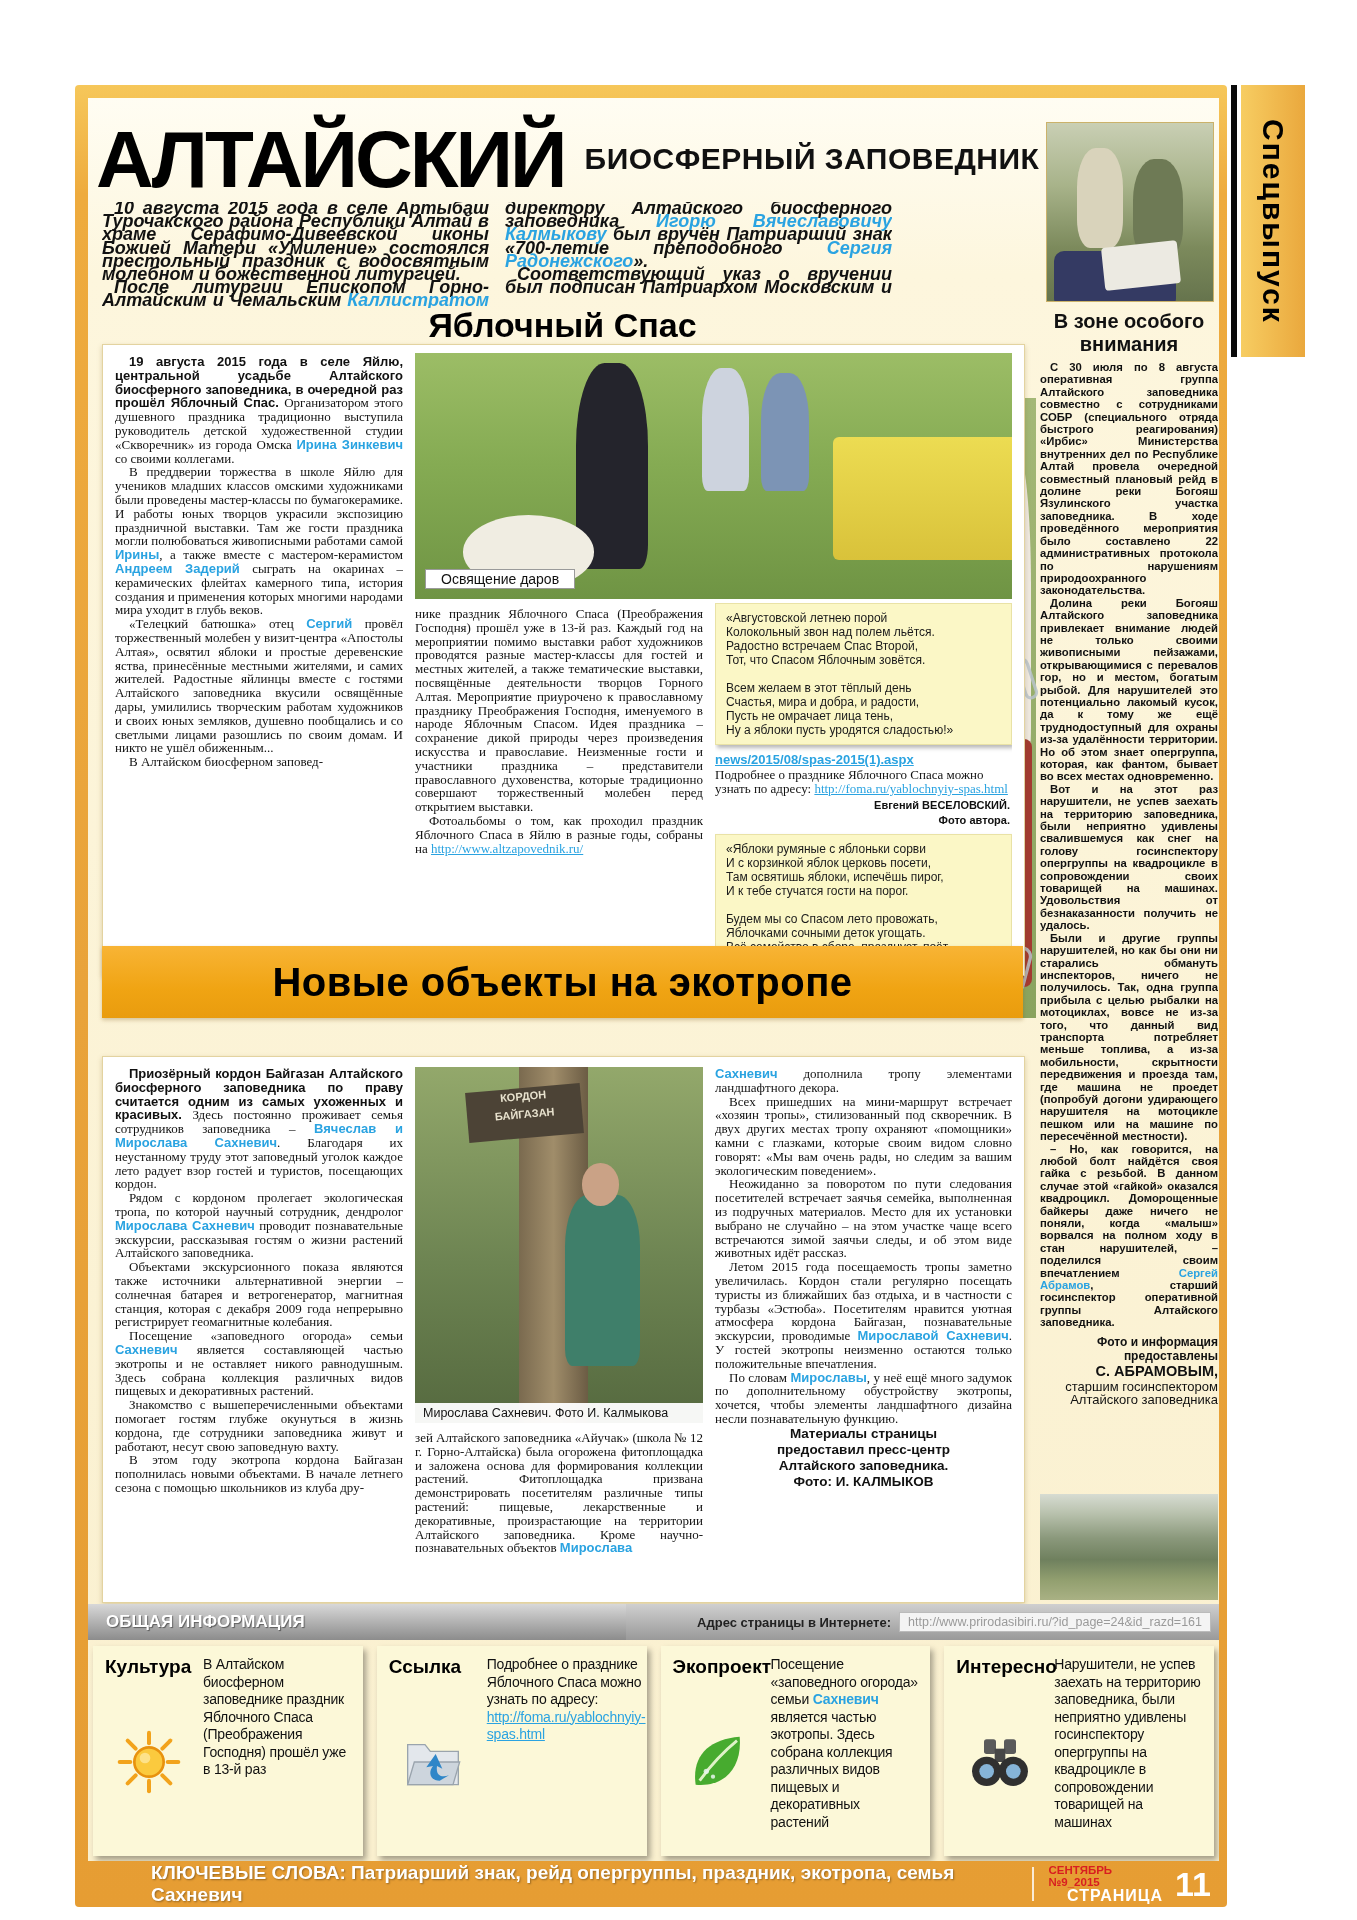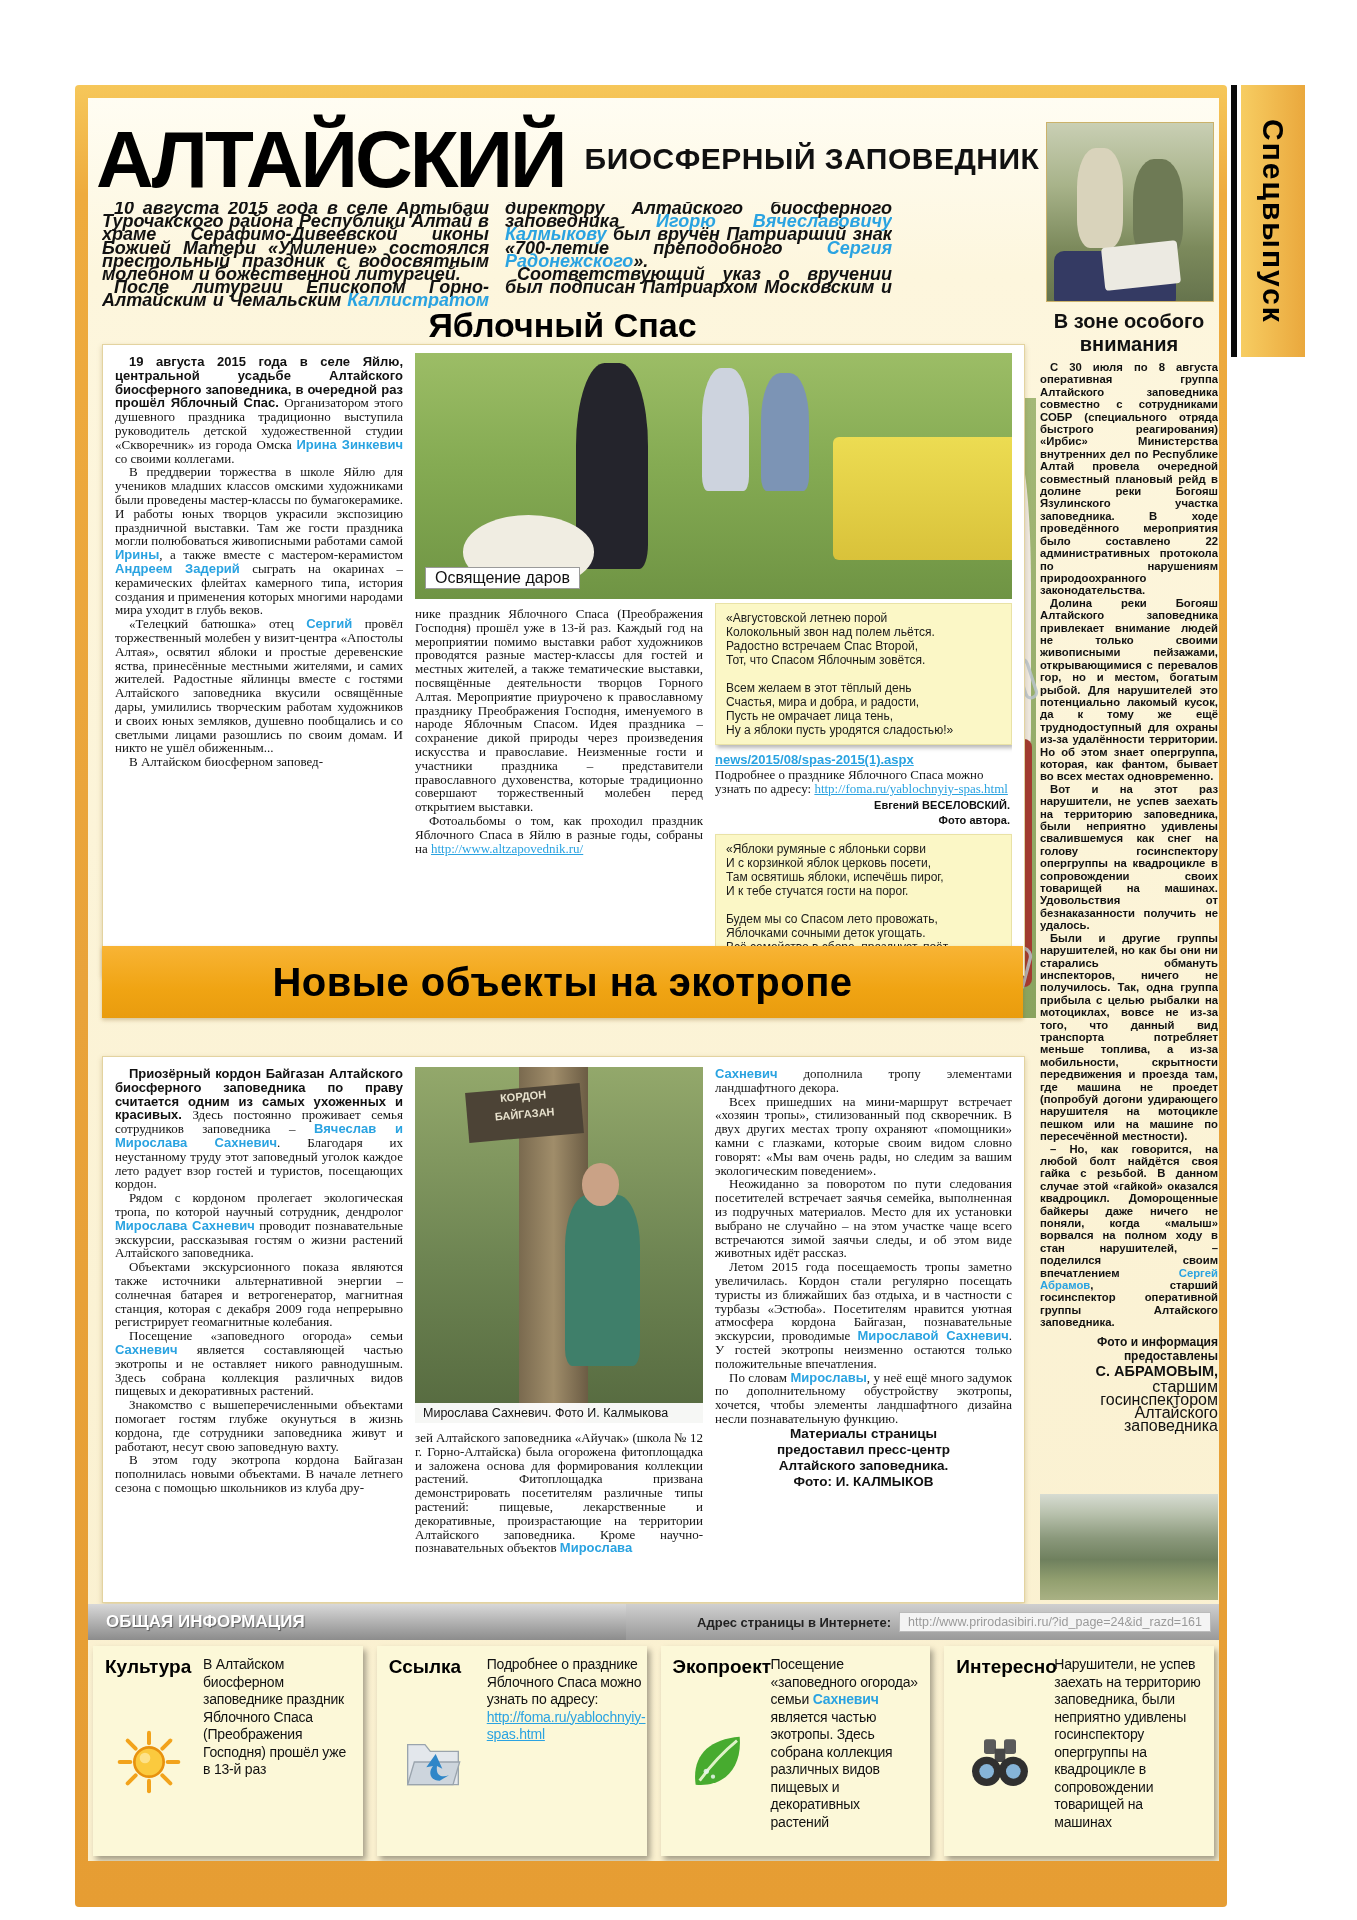--- a/index.html
+++ b/index.html
@@ -34,21 +34,21 @@
   .a1-title{position:absolute;left:0;top:208px;width:949px;text-align:center;margin:0;
             font-size:34px;font-weight:bold;color:#000;}
   .whitebox{position:absolute;background:#fff;border:1px solid #e3d3a0;box-shadow:0 2px 5px rgba(120,90,20,.25);}
   .a1-box{left:14px;top:246px;width:921px;height:630px;}
   .a1-c1{left:12px;top:10px;width:288px;height:608px;}
   .a1-photo{position:absolute;left:312px;top:8px;width:597px;height:246px;overflow:hidden;
             background:linear-gradient(180deg,#9cbd66 0%,#85ab53 45%,#6f9444 100%);}
   .a1-c2{left:312px;top:262px;width:288px;height:358px;}
   .a1-c3{position:absolute;left:612px;top:258px;width:297px;height:364px;overflow:hidden;}
   .photo-cap{position:absolute;left:10px;bottom:10px;background:#fff;border:1px solid #9a9a9a;
-             padding:1px 9px;font-size:16px;color:#111;white-space:nowrap;margin-top:11px;}
+             padding:1px 15px;font-size:14px;color:#111;white-space:nowrap;margin-top:11px;}
   .note{background:#fbf7c6;border:1px solid #e9e2a6;box-shadow:2px 3px 4px rgba(0,0,0,.28);
         padding:7px 10px;font-size:12px;line-height:14px;color:#1a1a1a;white-space:pre-line;}
   .linkline{font-size:13px;font-weight:bold;margin:7px 0 1px;}
   .linkline span, .linkline{color:#2aa3e1;text-decoration:underline;}
   .morep{font-family:"Liberation Serif",serif;font-size:13px;line-height:14px;margin:1px 0;text-align:left;}
   .author{font-weight:bold;font-size:11px;line-height:15px;text-align:right;white-space:pre-line;margin:2px 2px 6px 0;}
   
   .banner{position:absolute;left:14px;top:848px;width:921px;height:72px;
           background:linear-gradient(180deg,#f8b435,#f0a413 60%,#e99c0e);
           display:flex;align-items:center;justify-content:center;box-shadow:0 2px 4px rgba(120,80,10,.3);}
@@ -63,21 +63,21 @@
   .a2-c3{left:612px;top:10px;width:297px;height:525px;}
   .credits{font-weight:bold;font-size:13.5px;line-height:16px;text-align:center;white-space:pre-line;
            font-family:"Liberation Sans",sans-serif;margin-top:10px;text-indent:0 !important;}
   
   .sidebar{position:absolute;left:952px;top:212px;width:178px;height:1182px;overflow:hidden;}
   .sb-title{font-size:20px;line-height:23px;font-weight:bold;text-align:center;margin:0 0 5px;}
   .sidebar p{margin:0;text-indent:10px;text-align:justify;font-weight:bold;font-size:11.3px;line-height:12.4px;}
   .sb-credit{margin-top:6px;text-align:right;}
   .sb-credit .l1{font-weight:bold;font-size:12px;line-height:14px;white-space:pre-line;}
   .sb-credit .nm{font-weight:bold;font-size:14.5px;line-height:17px;}
-  .sb-credit .rl{font-size:16px;line-height:13px;white-space:pre-line;}
+  .sb-credit .rl{font-size:13px;line-height:13px;white-space:pre-line;}
   .photo{position:absolute;overflow:hidden;}
   .ph-top{left:958px;top:24px;width:166px;height:178px;background:linear-gradient(180deg,#c9cfb4 0%,#a8b38a 35%,#7c8a5c 70%,#66744d 100%);border:1px solid #cbb26a;}
   .ph-mountain{left:952px;top:1396px;width:178px;height:106px;
        background:linear-gradient(180deg,#d7dcd2 0%,#b9c2ae 18%,#8a987b 42%,#6f805e 62%,#93a070 82%,#a9b184 100%);}
   .ph-folk{left:906px;top:300px;width:42px;height:620px;background:linear-gradient(180deg,#a4b877,#8aa35e);}
   .blob{position:absolute;display:block;}
   
   .infobar{position:absolute;left:0;top:1506px;width:1131px;height:36px;display:flex;align-items:stretch;
            background:linear-gradient(180deg,#cfcfcf,#999);}
   .infobar-label{background:linear-gradient(180deg,#d8d8d8,#8c8c8c);width:46%;display:flex;align-items:center;
@@ -301,19 +301,29 @@
                 <circle cx="14" cy="31" r="11" fill="#303030"></circle>
                 <circle cx="34" cy="31" r="11" fill="#303030"></circle>
                 <circle cx="14" cy="31" r="5.5" fill="#86b4d8"></circle>
                 <circle cx="34" cy="31" r="5.5" fill="#86b4d8"></circle>
               </svg>
           </div>
         </div>
       </div>
     </div>
 
+    <div class="footer">
+      <div class="kw">КЛЮЧЕВЫЕ СЛОВА: Патриарший знак, рейд опергруппы, праздник, экотропа, семья Сахневич</div>
+      <div class="foot-right">
+        <div class="issue">
+          <span class="iss">СЕНТЯБРЬ №9_2015</span>
+          <span class="pl">СТРАНИЦА</span>
+        </div>
+        <span class="pageno">11</span>
+      </div>
+    </div>
   </div>
 
   <div class="ribbon-bar"></div>
   <div class="ribbon">
     <span>Спецвыпуск</span>
   </div>
 </div>
 
 </body></html>

